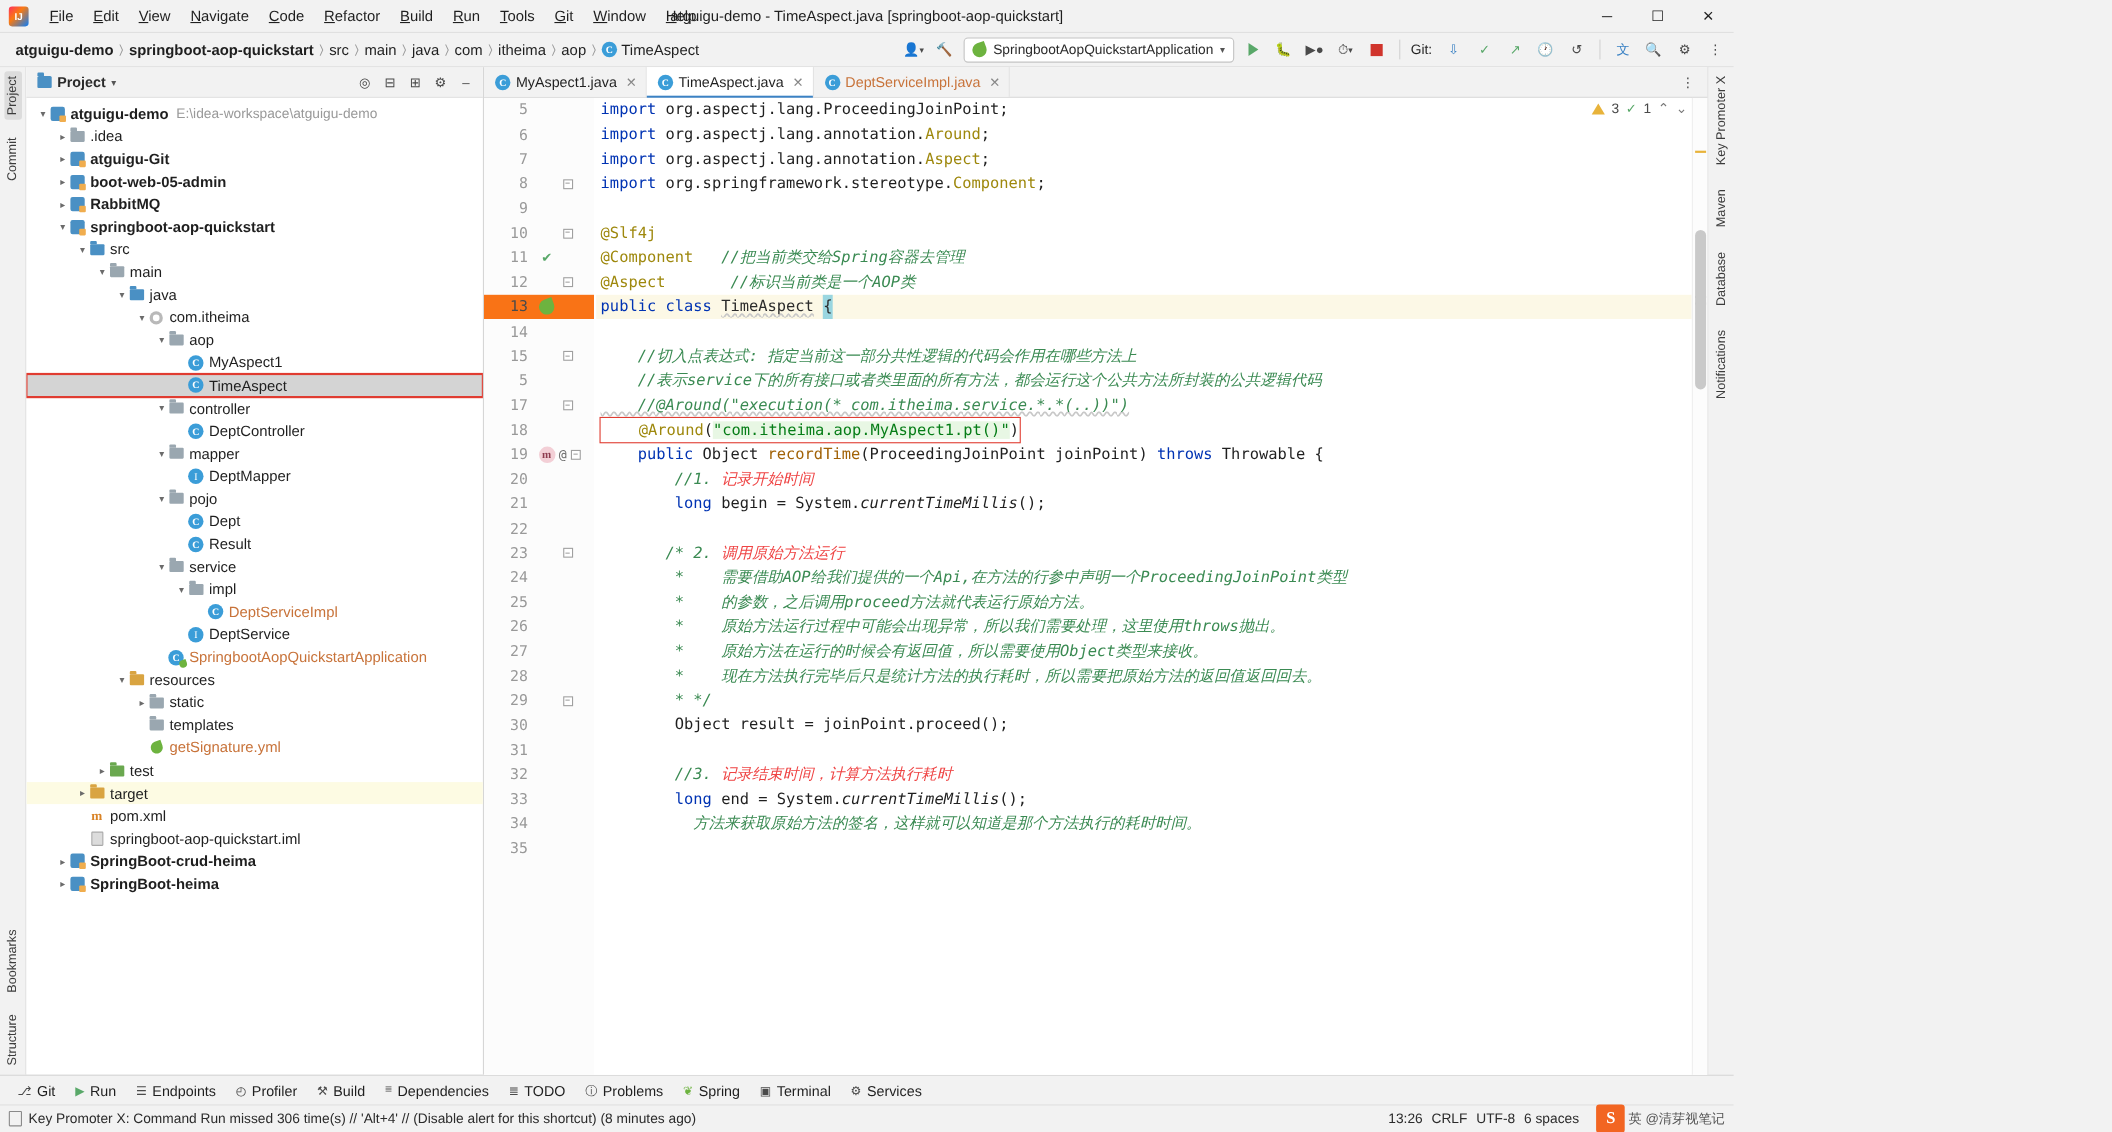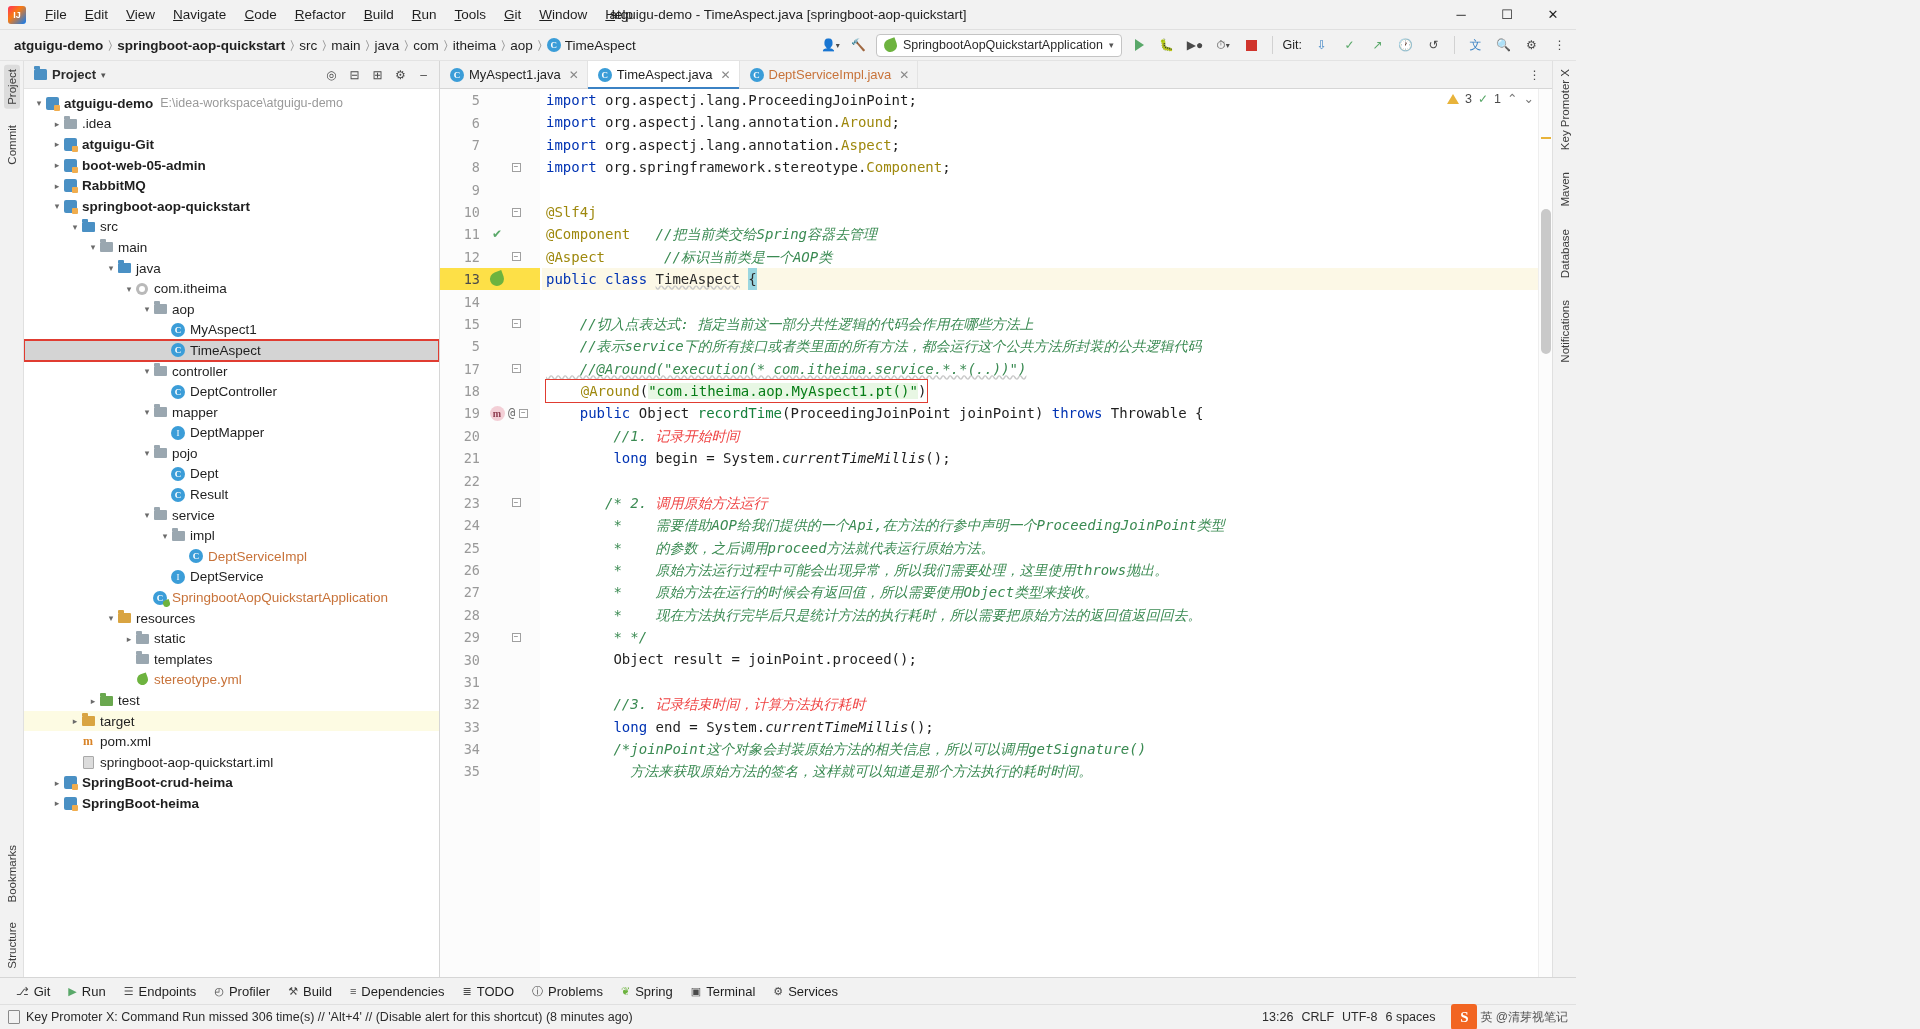--- a/index.html
+++ b/index.html
@@ -190,21 +190,21 @@
   .tabs-right { margin-left: auto; display: flex; align-items: center; padding: 0 8px; }
 
   .editor-wrap { flex: 1; display: flex; min-height: 0; position: relative; background: #fff; }
   .gutter {
     width: 100px; min-width: 100px; background: #fcfcfc;
     border-right: 0; position: relative; user-select: none;
   }
   .g-row { height: 22.38px; display: flex; align-items: center; position: relative; }
   .g-num { width: 46px; text-align: right; padding-right: 6px; color: #999999;
     font-family: "DejaVu Sans Mono", monospace; font-size: 13.5px; }
-  .g-row.cur { background: #fde047; }
+  .g-row.cur { background: #f97316; }
   .g-row.cur .g-num { color: #4a4a4a; }
   .g-mark { width: 22px; display: inline-flex; align-items: center; justify-content: center; }
   .g-fold { width: 16px; display: inline-flex; align-items: center; justify-content: center; color: #9a9a9a; font-size: 10px;}
   .gm-bean { width: 14px; height: 14px; border-radius: 50% 0 50% 50%; background: #6db33f; transform: rotate(-20deg); }
   .gm-check { color: #59a869; font-size: 12px; }
   .gm-m { width: 15px; height: 15px; border-radius: 50%; background: #f3cfd6; color: #8e3b4e;
     font-size: 10px; font-weight: bold; display: inline-flex; align-items: center; justify-content: center;
     font-family: "Liberation Serif", serif; }
   .gm-at { color: #6b6b6b; font-size: 12px; font-family: "DejaVu Sans Mono", monospace; }
   .fold-box { width: 9px; height: 9px; border: 1px solid #a0a0a0; color:#666; font-size: 8px;
@@ -216,21 +216,21 @@
     padding-left: 2px; background: #fff;
   }
   .c-row { height: 22.38px; line-height: 22.38px; white-space: pre; padding-left: 4px; }
   .c-row.cur { background: #fcf8e6; }
   .kw { color: #0033b3; }
   .str { color: #067d17; }
   .cmt { color: #ef4444; font-style: italic; }
   .cmt-g { color: #3a8a52; font-style: italic; }
   .ann { color: #9e880d; }
   .typ { color: #1f1f1f; }
-  .fn { color: #15803d; }
+  .fn { color: #a16207; }
   .ital { font-style: italic; }
   .hl-green { background: #e8f7e4; }
   .hl-red-box { outline: 1.5px solid #e03c31; outline-offset: 0px; display: inline-block; padding: 0 1px;}
   .caret { display: inline-block; width: 9px; background: #9ad6e0; }
   .squiggle { text-decoration: underline wavy #c8c8c8; text-decoration-skip-ink: none; }
 
   
   .markerbar {
     width: 14px; min-width: 14px; background: #fcfcfc; border-left: 1px solid #eee;
     position: relative;
@@ -579,21 +579,21 @@
             <span class="ticon">
               <span class="ic-folder"></span>
             </span>
             <span class="tlabel">templates</span>
           </div>
           <div class="trow" style="padding-left: 100px;">
             <span class="tw"></span>
             <span class="ticon">
               <span class="ic-yml"></span>
             </span>
-            <span class="tlabel lbl-orange">stereotype.yml</span>
+            <span class="tlabel lbl-orange">getSignature.yml</span>
           </div>
           <div class="trow" style="padding-left: 64px;">
             <span class="tw">▸</span>
             <span class="ticon">
               <span class="ic-folder test"></span>
             </span>
             <span class="tlabel">test</span>
           </div>
           <div class="trow target-hl" style="padding-left: 46px;">
             <span class="tw">▸</span>
@@ -888,21 +888,20 @@
             <div class="c-row"><span class="cmt-g">        *    需要借助AOP给我们提供的一个Api,在方法的行参中声明一个ProceedingJoinPoint类型</span></div>
             <div class="c-row"><span class="cmt-g">        *    的参数，之后调用proceed方法就代表运行原始方法。</span></div>
             <div class="c-row"><span class="cmt-g">        *    原始方法运行过程中可能会出现异常，所以我们需要处理，这里使用throws抛出。</span></div>
             <div class="c-row"><span class="cmt-g">        *    原始方法在运行的时候会有返回值，所以需要使用Object类型来接收。</span></div>
             <div class="c-row"><span class="cmt-g">        *    现在方法执行完毕后只是统计方法的执行耗时，所以需要把原始方法的返回值返回回去。</span></div>
             <div class="c-row"><span class="cmt-g">        * */</span></div>
             <div class="c-row"><span class="typ">        Object result = joinPoint.</span><span class="typ">proceed</span><span class="typ">();</span></div>
             <div class="c-row">&nbsp;</div>
             <div class="c-row"><span class="cmt-g">        //3. </span><span class="cmt">记录结束时间，计算方法执行耗时</span></div>
             <div class="c-row"><span class="kw">        long </span><span class="typ">end = System.</span><span class="typ ital">currentTimeMillis</span><span class="typ">();</span></div>
-            <div class="c-row"><span class="cmt-g">        /*joinPoint</span><span class="cmt-g">这个对象会封装原始方法的相关信息，所以可以调用</span><span class="cmt-g">getSignature()</span></div>
             <div class="c-row"><span class="cmt-g">          方法来获取原始方法的签名，这样就可以知道是那个方法执行的耗时时间。</span></div>
           </div>
         <div class="insp-widget">
           <span class="warn-tri"></span>
           <span>3</span>
           <span class="mini-check">✓</span>
           <span>1</span>
           <span style="color:#777">⌃</span>
           <span style="color:#777">⌄</span>
         </div>

